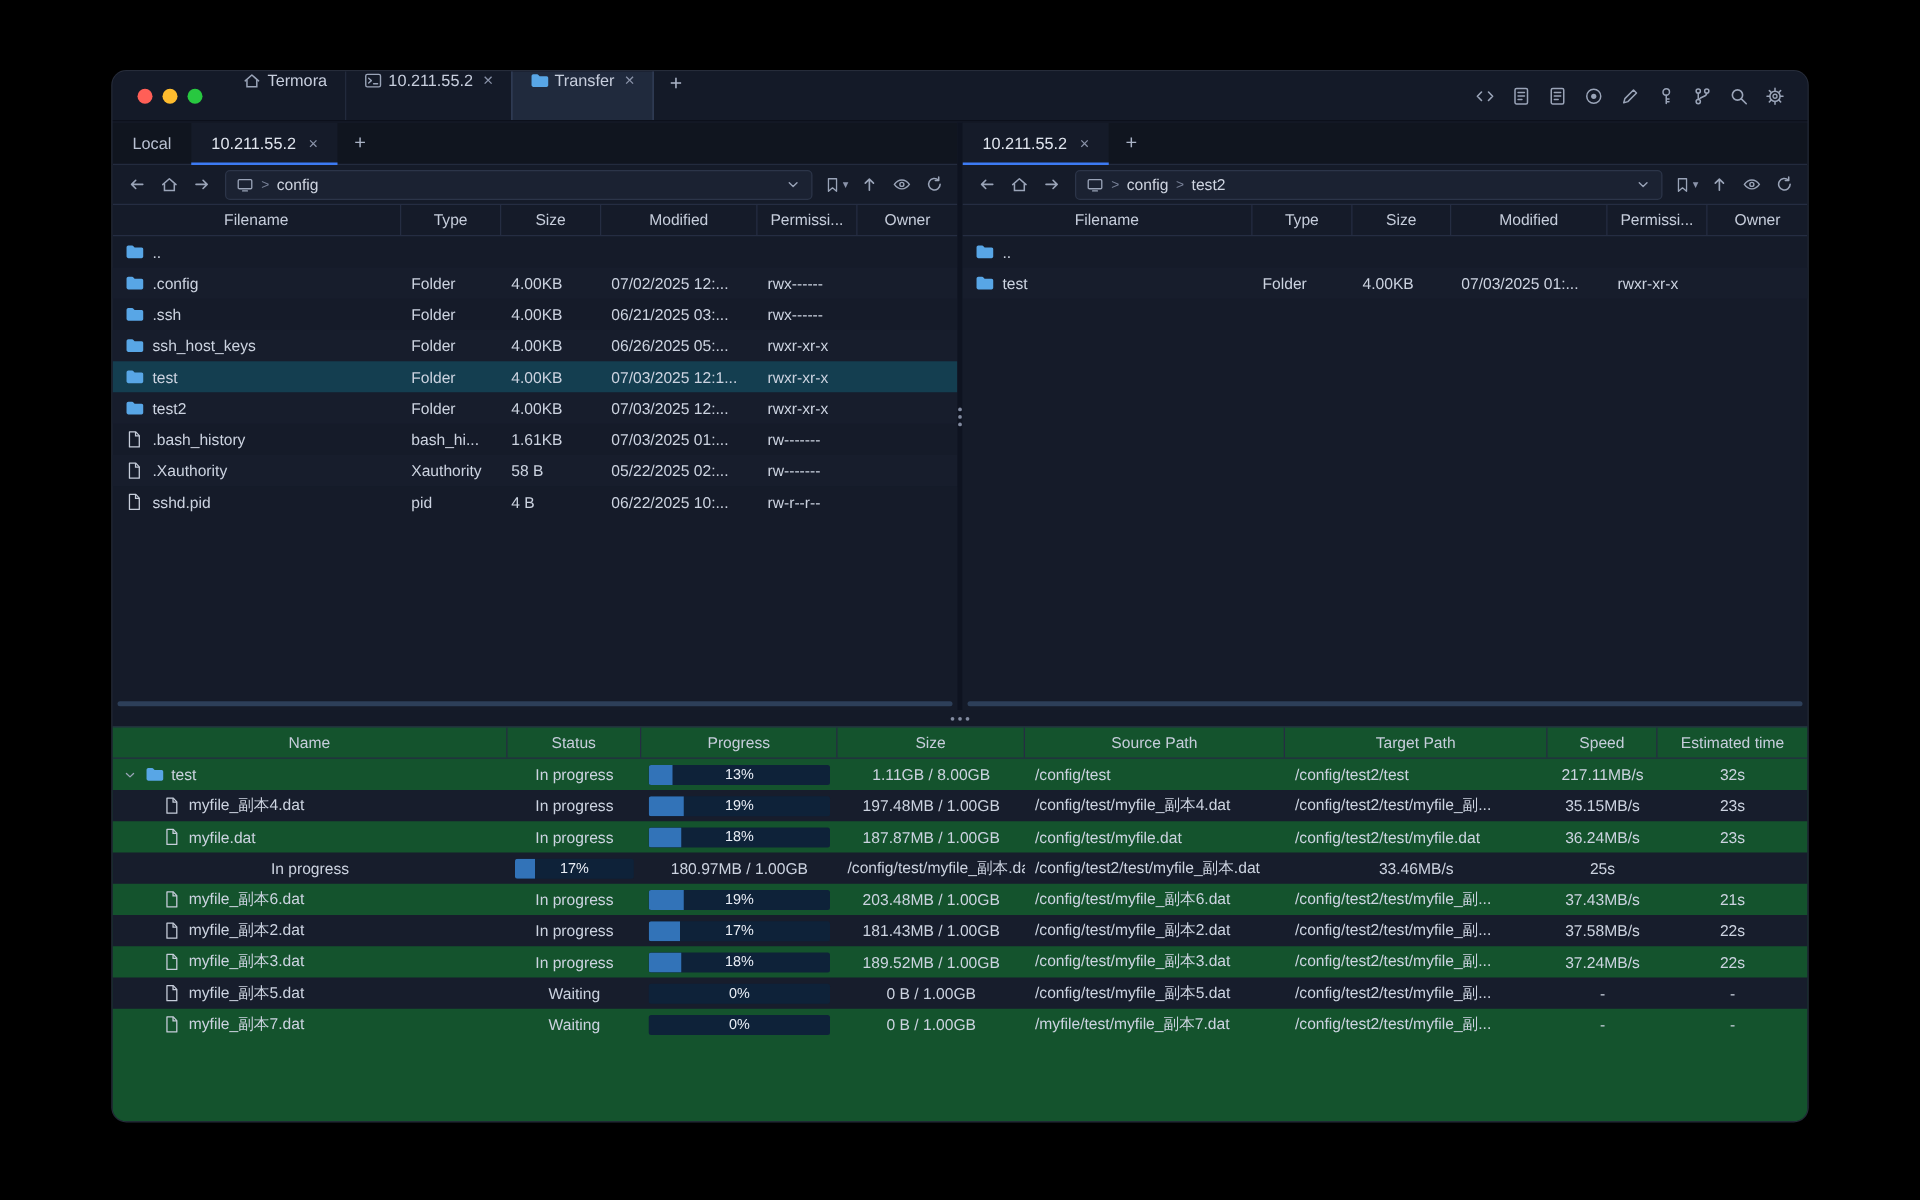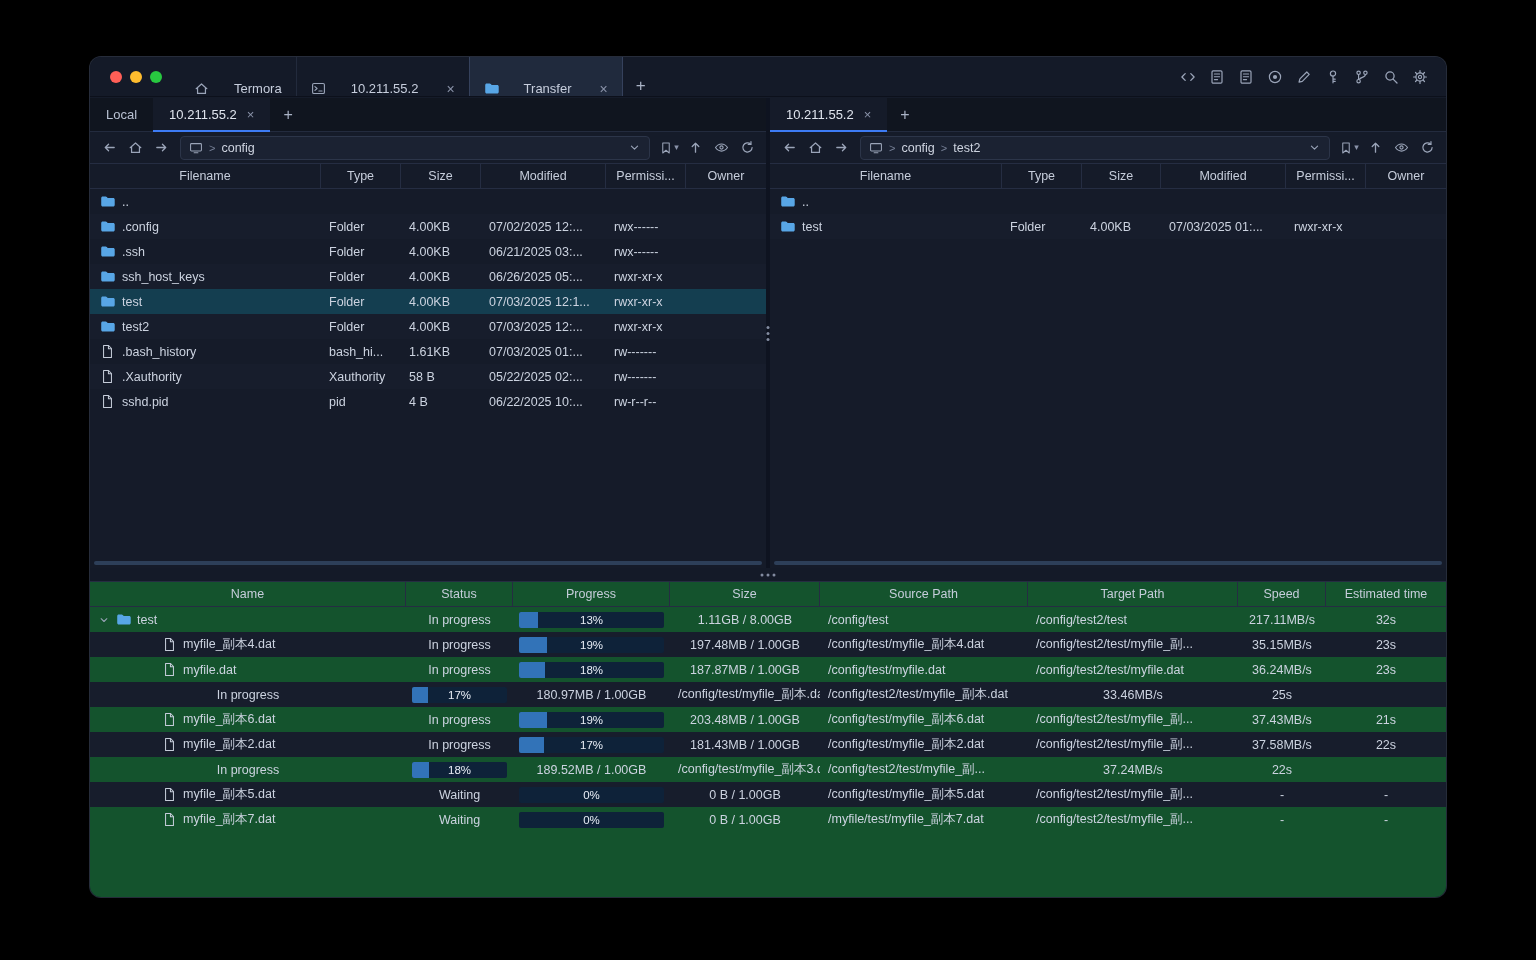--- a/index.html
+++ b/index.html
@@ -8,21 +8,21 @@
   .stage{position:relative;width:1536px;height:960px;background:#000}
   .window{position:absolute;left:90px;top:57px;width:1356px;height:840px;background:#151b29;
           border-radius:11px;overflow:hidden;box-shadow:0 0 0 1px #262c3a}
   
   .titlebar{position:absolute;top:0;left:0;right:0;height:40px;background:#141a28;
             display:flex;align-items:stretch;border-bottom:1px solid #0c101b}
   .traffic{display:flex;align-items:center;gap:8px;padding:0 18px 0 20px}
   .tl{width:12px;height:12px;border-radius:50%;display:inline-block}
   .tl.red{background:#ff5f57}.tl.yellow{background:#febc2e}.tl.green{background:#28c840}
   .title-tabs{display:flex;align-items:stretch}
-  .ttab{display:flex;align-items:flex-end;gap:25px;padding:0 14px;font-size:13px;color:#c7cedd;
+  .ttab{display:flex;align-items:flex-start;gap:5px;padding:0 14px;font-size:13px;color:#c7cedd;
         border-left:1px solid #222a3c;position:relative;cursor:default}
   .ttab:first-child{border-left:none}
   .ttab.active{background:#202a3d;border-left:1px solid #35415c;border-right:1px solid #35415c}
   .x{color:#8a93a9;font-size:14px;line-height:1;margin-left:3px}
   .ttab.plus{color:#aab3c6;font-size:17px;border-left:none;padding:0 13px}
   .title-icons{margin-left:auto;display:flex;align-items:center;gap:9px;padding-right:16px}
   .tibtn{width:20px;height:20px;display:flex;align-items:center;justify-content:center;color:#a3acc0}
   .ic{display:block;color:#9aa4b8}
   
   .panes{position:absolute;top:41px;left:0;right:0;height:470px;display:flex}
@@ -60,21 +60,21 @@
   .tree.file-ic{color:#c6cdda}
   .hscroll{position:absolute;left:4px;right:4px;bottom:3px;height:4px;border-radius:2px;background:#2d3f59}
   
   .hsplitter{position:absolute;top:511px;left:0;right:0;height:13px;background:#141a28}
   .dots-h{position:absolute;left:50%;top:50%;transform:translate(-50%,-50%);display:flex;gap:3px}
   .transfers{position:absolute;top:524px;left:0;right:0;bottom:0;background:#14532d}
   .tgrid{display:grid;grid-template-columns:316px 107px 157px 150px 208px 210px 88px 1fr}
   .trows .trow:nth-of-type(even){background:#171d2c}
   .cell.c{justify-content:center}
   .cell.tname{gap:6px;padding-left:8px}
-  .trow.child .cell.tname{padding-left:72px}
+  .trow.child .cell.tname{padding-left:40px}
   .chev{display:none;color:#9aa4b8}
   .chev.show{display:block}
   .pcell{padding:0 6px}
   .pbar{position:relative;flex:1;height:16px;background:#0e2239;border-radius:2px;overflow:hidden}
   .pfill{position:absolute;left:0;top:0;bottom:0;width:0;background:#3273b8}
   .plabel{position:absolute;inset:0;display:flex;align-items:center;justify-content:center;
           font-size:11.5px;color:#e9eef6}
   svg{flex:0 0 auto}
 </style>
 </head>
@@ -701,20 +701,27 @@
               </div>
             </div>
             <div class="cell c">181.43MB / 1.00GB</div>
             <div class="cell">/config/test/myfile_副本2.dat</div>
             <div class="cell">/config/test2/test/myfile_副...</div>
             <div class="cell c">37.58MB/s</div>
             <div class="cell c">22s</div>
           </div>
 
           <div class="trow tgrid child">
+            <div class="cell tname">
+
+              <svg class="tree file-ic show" width="15" height="15" viewBox="0 0 16 16">
+                <use href="#sym-file"></use>
+              </svg>
+              <span>myfile_副本3.dat</span>
+            </div>
             <div class="cell c">In progress</div>
             <div class="cell c pcell">
               <div class="pbar">
                 <div class="pfill" style="width: 18%;"></div>
                 <span class="plabel">18%</span>
               </div>
             </div>
             <div class="cell c">189.52MB / 1.00GB</div>
             <div class="cell">/config/test/myfile_副本3.dat</div>
             <div class="cell">/config/test2/test/myfile_副...</div>

